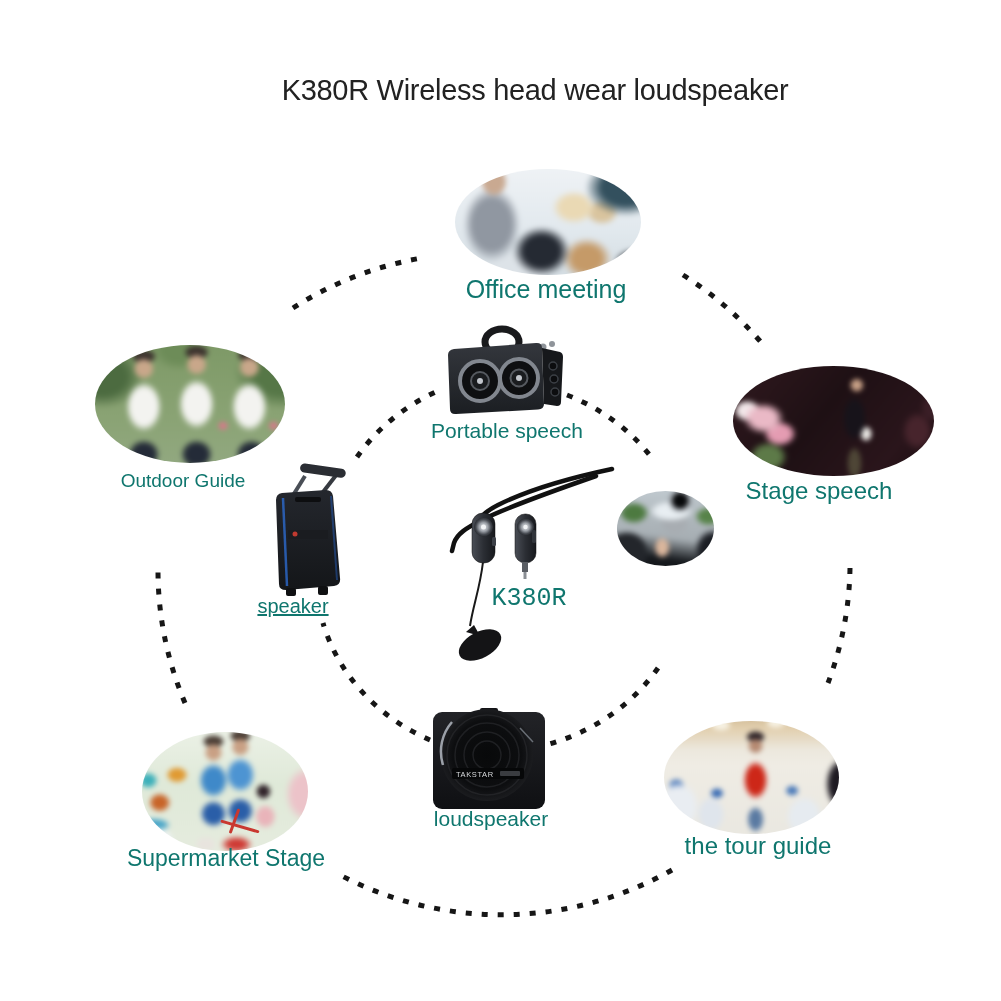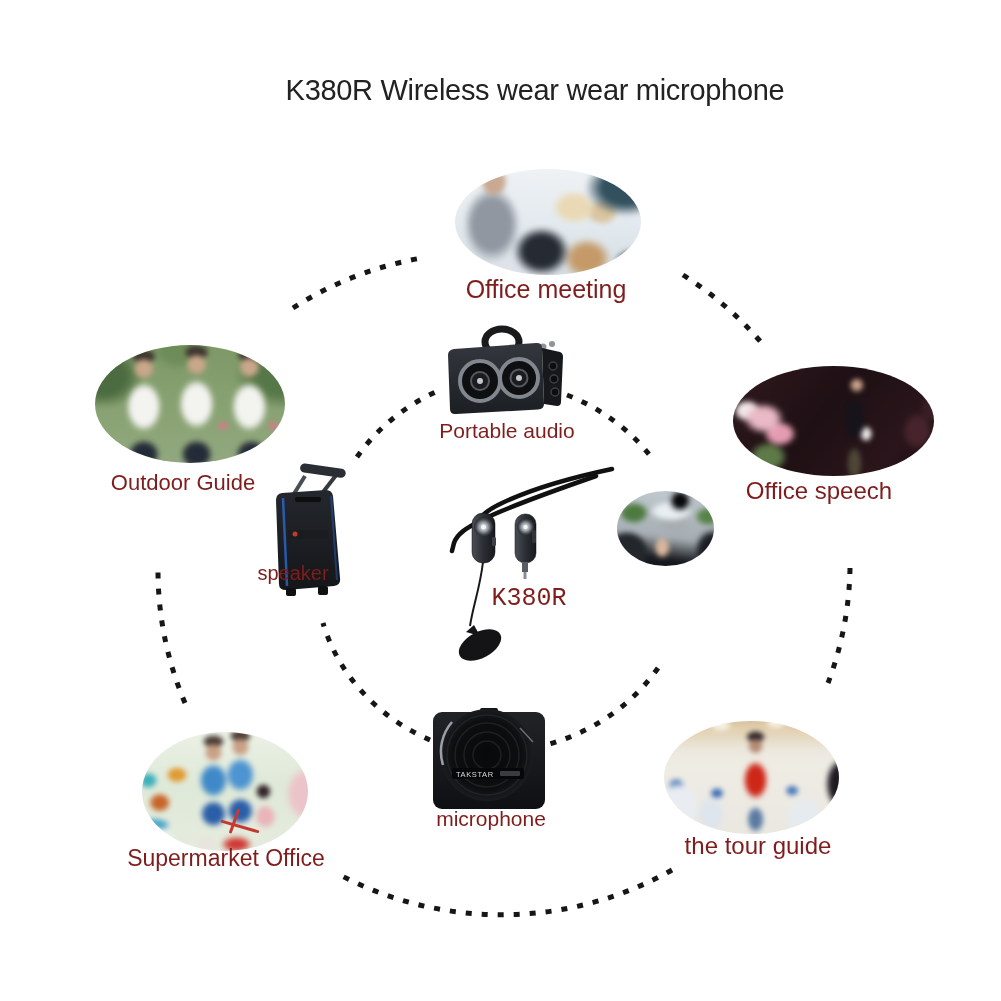--- a/index.html
+++ b/index.html
@@ -1,19 +1,19 @@
 <!DOCTYPE html>
 <html><head>
 <meta charset="utf-8">
 <style>
   html,body{margin:0;padding:0;background:#fff;}
   #canvas{position:relative;width:1001px;height:1001px;background:#fff;overflow:hidden;
           font-family:"Liberation Sans",sans-serif;color:#1c1c1c;}
   .label{position:absolute;transform:translateX(-50%);white-space:nowrap;text-align:center;
-         color:#7f1d1d;line-height:1.08;}
+         color:#0f766e;line-height:1.08;}
   .title{position:absolute;left:535px;transform:translateX(-50%);white-space:nowrap;
          font-size:29px;letter-spacing:-0.3px;color:#222;}
   .oval{position:absolute;border-radius:50%;overflow:hidden;}
   .ph{position:absolute;inset:-8%;filter:blur(2.6px);}
   svg{position:absolute;left:0;top:0;}
 
   
   .office{left:455px;top:169px;width:186px;height:106px;}
   .office .ph{background:
     radial-gradient(18px 20px at 25% 17%, #c9a991 0 55%, transparent 75%),
@@ -109,21 +109,21 @@
     radial-gradient(14px 8px at 62% 8%, #f7f2e4 0 50%, transparent 75%),
     linear-gradient(180deg,#c9b28c 0%,#e2cfae 12%, transparent 28%),
     linear-gradient(180deg,#e5ddcc,#efece4 40%,#e9e7e0);}
   .cartbar{position:absolute;background:#c93830;border-radius:2px;}
 </style>
 </head>
 <body>
 
 <div id="canvas">
 
-  <div class="title" style="top:74px;">K380R Wireless wear wear microphone</div>
+  <div class="title" style="top:74px;">K380R Wireless head wear loudspeaker</div>
 
   <svg width="1001" height="1001" viewBox="0 0 1001 1001">
     <defs>
       <linearGradient id="pa-front" x1="0" y1="0" x2="0" y2="1">
         <stop offset="0" stop-color="#34373d"></stop>
           <stop offset="1" stop-color="#1b1e22"></stop>
       </linearGradient>
       <linearGradient id="ts-body" x1="0" y1="0" x2="0" y2="1">
         <stop offset="0" stop-color="#24272d"></stop>
           <stop offset="1" stop-color="#141619"></stop>
@@ -247,22 +247,22 @@
   <div class="oval super">
     <div class="ph"></div>
     <div class="cartbar" style="left:47%;top:78%;width:40px;height:2.5px;transform:rotate(16deg);"></div>
     <div class="cartbar" style="left:55%;top:64%;width:2.5px;height:26px;transform:rotate(20deg);"></div>
   </div>
   <div class="oval tour">
       <div class="ph"></div>
     </div>
 
   <div class="label" style="left:546px;top:276px;font-size:25px;">Office meeting</div>
-  <div class="label" style="left:507px;top:420px;font-size:21px;">Portable audio</div>
-  <div class="label" style="left:183px;top:471px;font-size:22px;">Outdoor Guide</div>
-  <div class="label" style="left:819px;top:478px;font-size:24px;">Office speech</div>
-  <div class="label" style="left:293px;top:563px;font-size:20px;">speaker</div>
+  <div class="label" style="left:507px;top:420px;font-size:21px;">Portable speech</div>
+  <div class="label" style="left:183px;top:471px;font-size:19px;">Outdoor Guide</div>
+  <div class="label" style="left:819px;top:478px;font-size:24px;">Stage speech</div>
+  <div class="label" style="left:293px;top:596px;font-size:20px;text-decoration:underline;">speaker</div>
   <div class="label" style="left:529px;top:585px;font-size:25px;font-family:Liberation Mono, monospace;">K380R</div>
-  <div class="label" style="left:491px;top:808px;font-size:21px;">microphone</div>
-  <div class="label" style="left:226px;top:846px;font-size:23px;">Supermarket Office</div>
+  <div class="label" style="left:491px;top:808px;font-size:21px;">loudspeaker</div>
+  <div class="label" style="left:226px;top:846px;font-size:23px;">Supermarket Stage</div>
   <div class="label" style="left:758px;top:833px;font-size:24px;">the tour guide</div>
 
 </div>
 
 </body></html>

